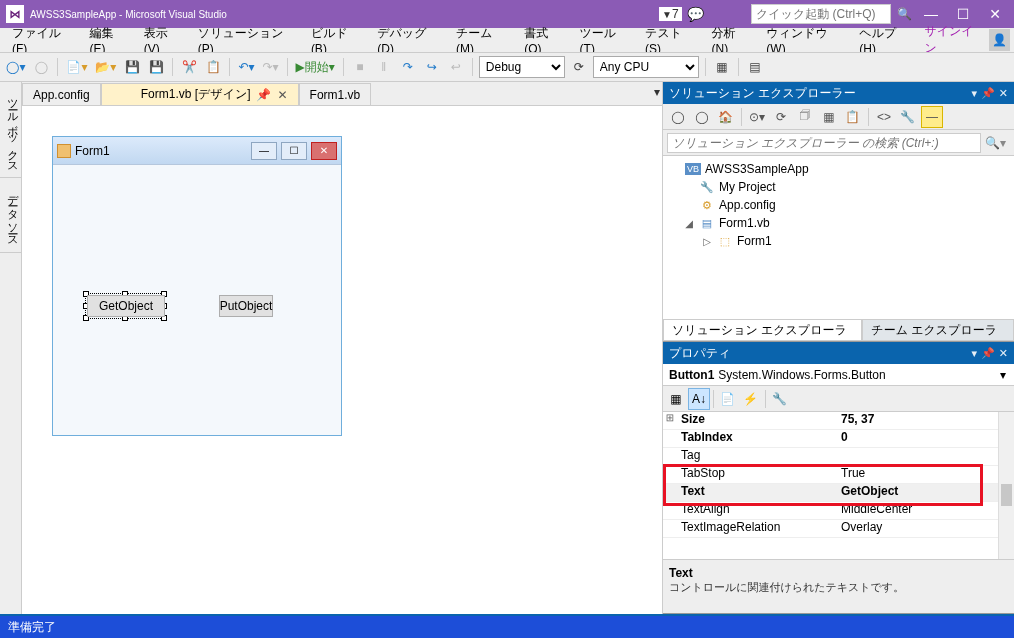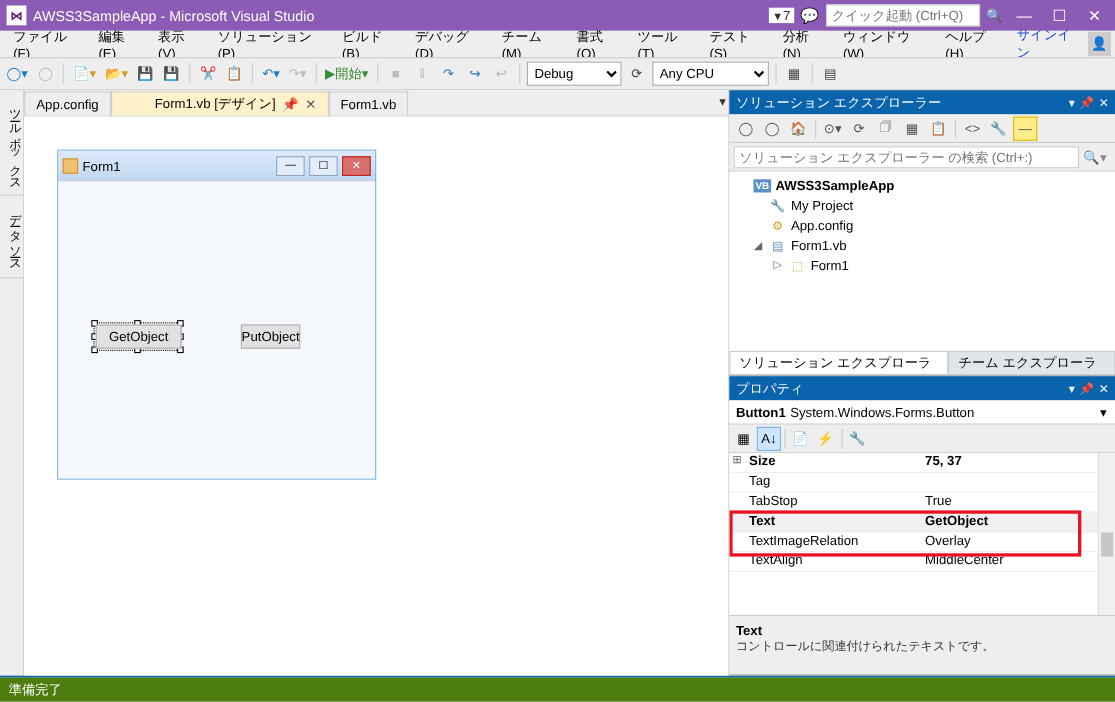--- a/index.html
+++ b/index.html
@@ -1,28 +1,28 @@
 <!DOCTYPE html>
 <html><head>
 <meta charset="utf-8">
 <style>
 *{box-sizing:border-box;margin:0;padding:0;font-family:"Segoe UI","Yu Gothic UI",Meiryo,sans-serif;font-size:12px;}
 body{background:#eee;width:1014px;height:638px;overflow:hidden;display:flex;flex-direction:column;}
 .titlebar{background:#8b5bb5;color:#fff;height:28px;display:flex;align-items:center;padding:0 6px;gap:6px;}
 .vs-logo{width:18px;height:18px;background:#fff;display:flex;align-items:center;justify-content:center;color:#68217a;font-weight:bold;font-size:11px;}
-.titlebar .title{font-size:13px;flex:0 0 auto;}
+.titlebar .title{font-size:10px;flex:0 0 auto;}
 .titlebar .spacer{flex:1;}
 .titlebar .t-badge{background:#fff;color:#333;padding:0 3px;font-size:10px;}
 .titlebar .t-notif{color:#fff;font-size:14px;}
 .titlebar input{height:20px;width:140px;background:#fff;border:1px solid #ccc;padding:0 4px;}
-.titlebar .q-sr{color:#14532d;}
+.titlebar .q-sr{color:#14532d;margin-left:40px;}
 .titlebar .winbtn{width:26px;text-align:center;font-size:14px;color:#fff;}
 .menubar{background:#eee;height:24px;display:flex;align-items:center;padding:0 4px;gap:0;}
 .menubar .mi{padding:2px 8px;}
-.menubar .signin{padding:2px 6px;color:#1d4ed8;font-family:Liberation Serif, serif;}
+.menubar .signin{padding:2px 6px;color:#a21caf;font-family:Liberation Serif, serif;}
 .menubar .user-ico{width:22px;height:22px;background:#ccc;display:flex;align-items:center;justify-content:center;font-size:12px;color:#555;}
 .toolbar{background:#eee;height:30px;border-top:1px solid #ccc;border-bottom:1px solid #ccc;display:flex;align-items:center;padding:0 4px;gap:4px;}
 .tb-btn{min-width:20px;height:22px;display:flex;align-items:center;justify-content:center;padding:0 2px;color:#444;}
 .tb-btn.disabled{color:#bbb;}
 .tb-sep{width:1px;height:18px;background:#ccc;margin:0 2px;}
 .tb-start{color:#388a34;}
 .tb-combo{height:22px;border:1px solid #aaa;background:#fff;padding:0 2px;}
 .main{flex:1;display:flex;border-bottom:2px solid #0a64ad;}
 .sidebar-left{width:22px;background:#eee;border-right:1px solid #ccc;display:flex;flex-direction:column;}
 .side-tab{writing-mode:vertical-rl;padding:10px 1px;font-size:11px;background:#eee;border-bottom:1px solid #ccc;}
@@ -49,26 +49,26 @@
 .h.bl{left:-3px;bottom:-3px;}.h.bc{left:calc(50% - 3px);bottom:-3px;}.h.br{right:-3px;bottom:-3px;}
 .right-pane{width:352px;background:#eee;display:flex;flex-direction:column;border-left:1px solid #ccc;}
 .panel{display:flex;flex-direction:column;border-bottom:1px solid #999;}
 .panel-header{height:22px;background:#0a64ad;color:#fff;display:flex;align-items:center;padding:0 6px;gap:4px;font-size:11px;}
 .panel-header .spacer{flex:1;}
 .panel-header .ico{font-size:11px;opacity:.9;}
 .sol-toolbar{height:26px;background:#eee;border-bottom:1px solid #ccc;display:flex;align-items:center;padding:0 4px;gap:2px;}
 .sol-toolbar .btn{width:22px;height:22px;display:flex;align-items:center;justify-content:center;color:#555;}
 .sol-toolbar .btn.hl{background:#ffec8b;border:1px solid #dab600;}
 .sol-search{height:26px;display:flex;align-items:center;padding:0 4px;border-bottom:1px solid #ccc;}
-.sol-search input{flex:1;height:20px;border:1px solid #ccc;padding:0 4px;color:#999;}
+.sol-search input{flex:1;height:20px;border:1px solid #ccc;padding:0 4px;color:#999;font-style:italic;}
 .tree{background:#fff;flex:1;padding:4px 2px;overflow:auto;}
 .tree-node{display:flex;align-items:center;height:18px;gap:4px;padding-left:4px;}
 .tree-node .exp{width:12px;text-align:center;color:#666;font-size:10px;}
 .tree-node .ico{width:16px;text-align:center;font-size:11px;}
-.tree-node.bold{font-weight:bold;}
+.tree-node.bold{font-weight:normal;}
 .tree-node.l1{padding-left:18px;}
 .tree-node.l2{padding-left:36px;}
 .panel-tabs{height:22px;background:#eee;display:flex;}
 .panel-tabs .pt{padding:2px 8px;border:1px solid #ccc;background:#fff;}
 .panel-tabs .pt.inact{background:#e1e6ea;}
 .prop-obj{height:22px;background:#fff;border-bottom:1px solid #ccc;padding:2px 6px;display:flex;align-items:center;gap:4px;}
 .prop-obj .dn{position:absolute;right:8px;}
 .prop-tb{height:26px;background:#eee;border-bottom:1px solid #ccc;display:flex;align-items:center;padding:0 2px;gap:1px;}
 .prop-tb .pbtn{width:22px;height:22px;display:flex;align-items:center;justify-content:center;border:1px solid transparent;}
 .prop-tb .pbtn.on{background:#cce6ff;border-color:#7bb4e3;}
@@ -76,21 +76,21 @@
 .prop-row{display:flex;height:18px;border-bottom:1px solid #eee;}
 .prop-row .exp{width:14px;text-align:center;color:#666;font-size:10px;}
 .prop-row .name{width:160px;padding-left:4px;}
 .prop-row .val{flex:1;padding-left:4px;}
 .prop-row.bold .name,.prop-row.bold .val{font-weight:bold;}
 .prop-row.sel{background:#f0f0f0;}
 .redbox{position:absolute;border:3px solid #e81123;pointer-events:none;}
 .prop-desc{border-top:1px solid #ccc;background:#eee;padding:6px;height:54px;}
 .prop-desc .dt{font-weight:bold;}
 .prop-desc .dd{font-size:11px;color:#333;}
-.statusbar{height:22px;background:#4d7c0f;color:#fff;display:flex;align-items:center;padding:0 8px;font-size:11px;}
+.statusbar{height:22px;background:#1d4ed8;color:#fff;display:flex;align-items:center;padding:0 8px;font-size:11px;}
 .scroll-ind{position:absolute;right:0;top:0;bottom:0;width:16px;background:#f0f0f0;border-left:1px solid #ddd;}
 .scroll-ind .thumb{position:absolute;left:2px;right:2px;background:#c7c7c7;}
 </style>
 </head>
 <body>
 
 <div class="titlebar">
   <div class="vs-logo">⋈</div>
   <span class="title">AWSS3SampleApp - Microsoft Visual Studio</span>
   <span class="spacer"></span>
@@ -289,44 +289,49 @@
         <span class="pbtn">⚡</span>
         <span class="tb-sep"></span>
         <span class="pbtn">🔧</span>
       </div>
       <div class="prop-grid">
         <div class="prop-row bold">
             <span class="exp">⊞</span>
             <span class="name">Size</span>
             <span class="val">75, 37</span>
           </div>
+        <div class="prop-row bold">
+            <span class="exp"></span>
+            <span class="name">TabIndex</span>
+            <span class="val">0</span>
+          </div>
         <div class="prop-row">
             <span class="exp"></span>
             <span class="name">Tag</span>
             <span class="val"></span>
           </div>
         <div class="prop-row">
             <span class="exp"></span>
             <span class="name">TabStop</span>
             <span class="val">True</span>
           </div>
         <div class="prop-row bold sel">
             <span class="exp"></span>
             <span class="name">Text</span>
             <span class="val">GetObject</span>
           </div>
         <div class="prop-row">
             <span class="exp"></span>
+            <span class="name">TextAlign</span>
+            <span class="val">MiddleCenter</span>
+          </div>
+        <div class="prop-row">
+            <span class="exp"></span>
             <span class="name">TextImageRelation</span>
             <span class="val">Overlay</span>
-          </div>
-        <div class="prop-row">
-            <span class="exp"></span>
-            <span class="name">TextAlign</span>
-            <span class="val">MiddleCenter</span>
           </div>
         <div class="redbox" style="left:0;top:52px;width:320px;height:42px;"></div>
         <div class="scroll-ind">
           <div class="thumb" style="top:72px;height:22px;"></div>
         </div>
       </div>
       <div class="prop-desc">
         <div class="dt">Text</div>
         <div class="dd">コントロールに関連付けられたテキストです。</div>
       </div>

